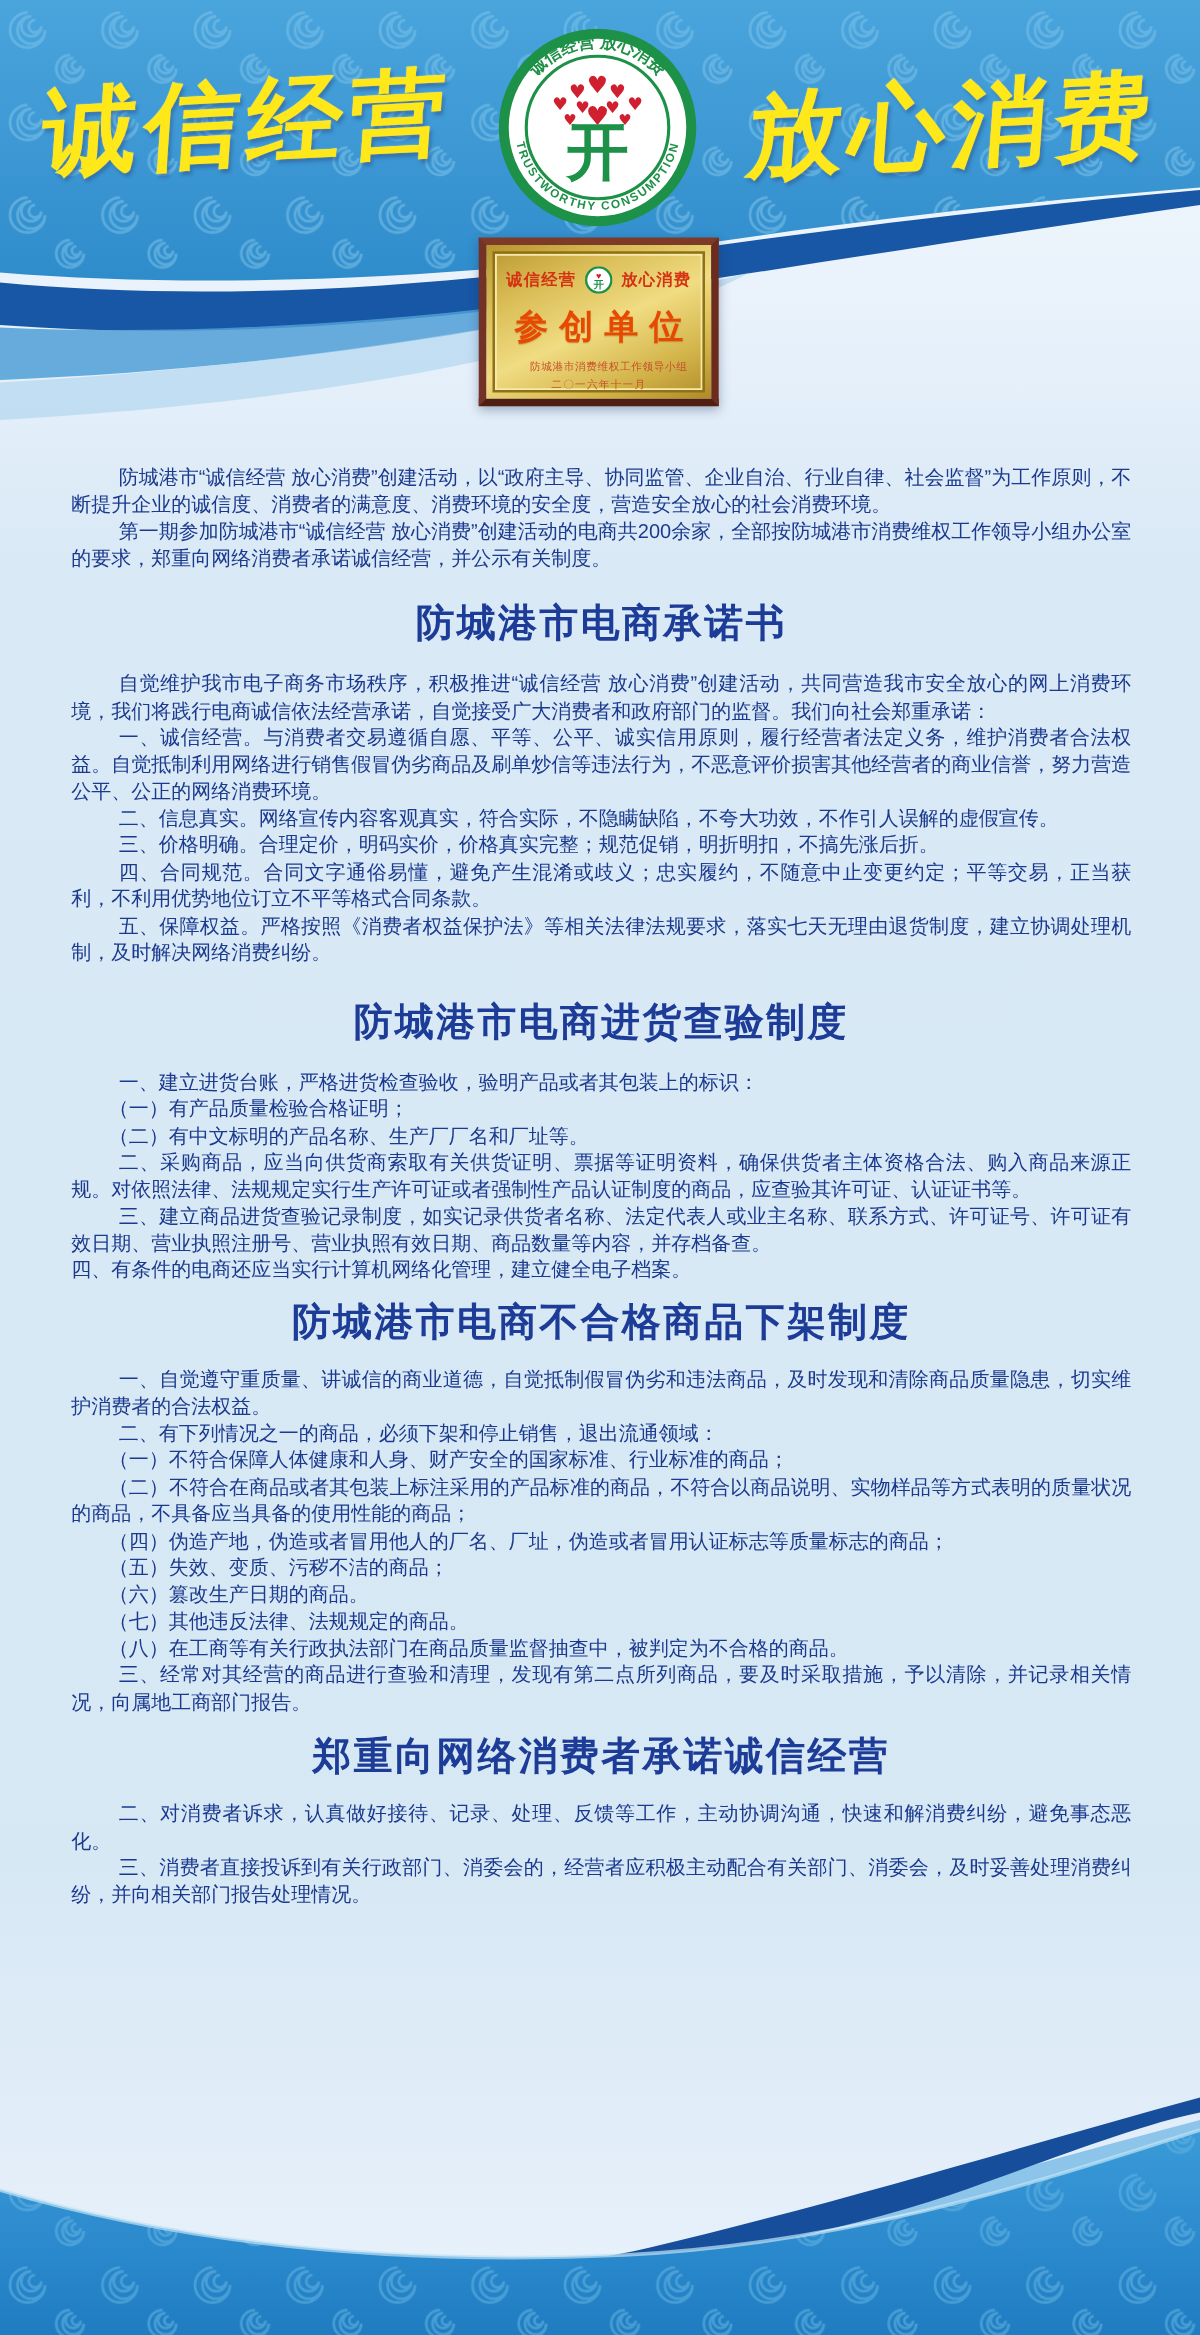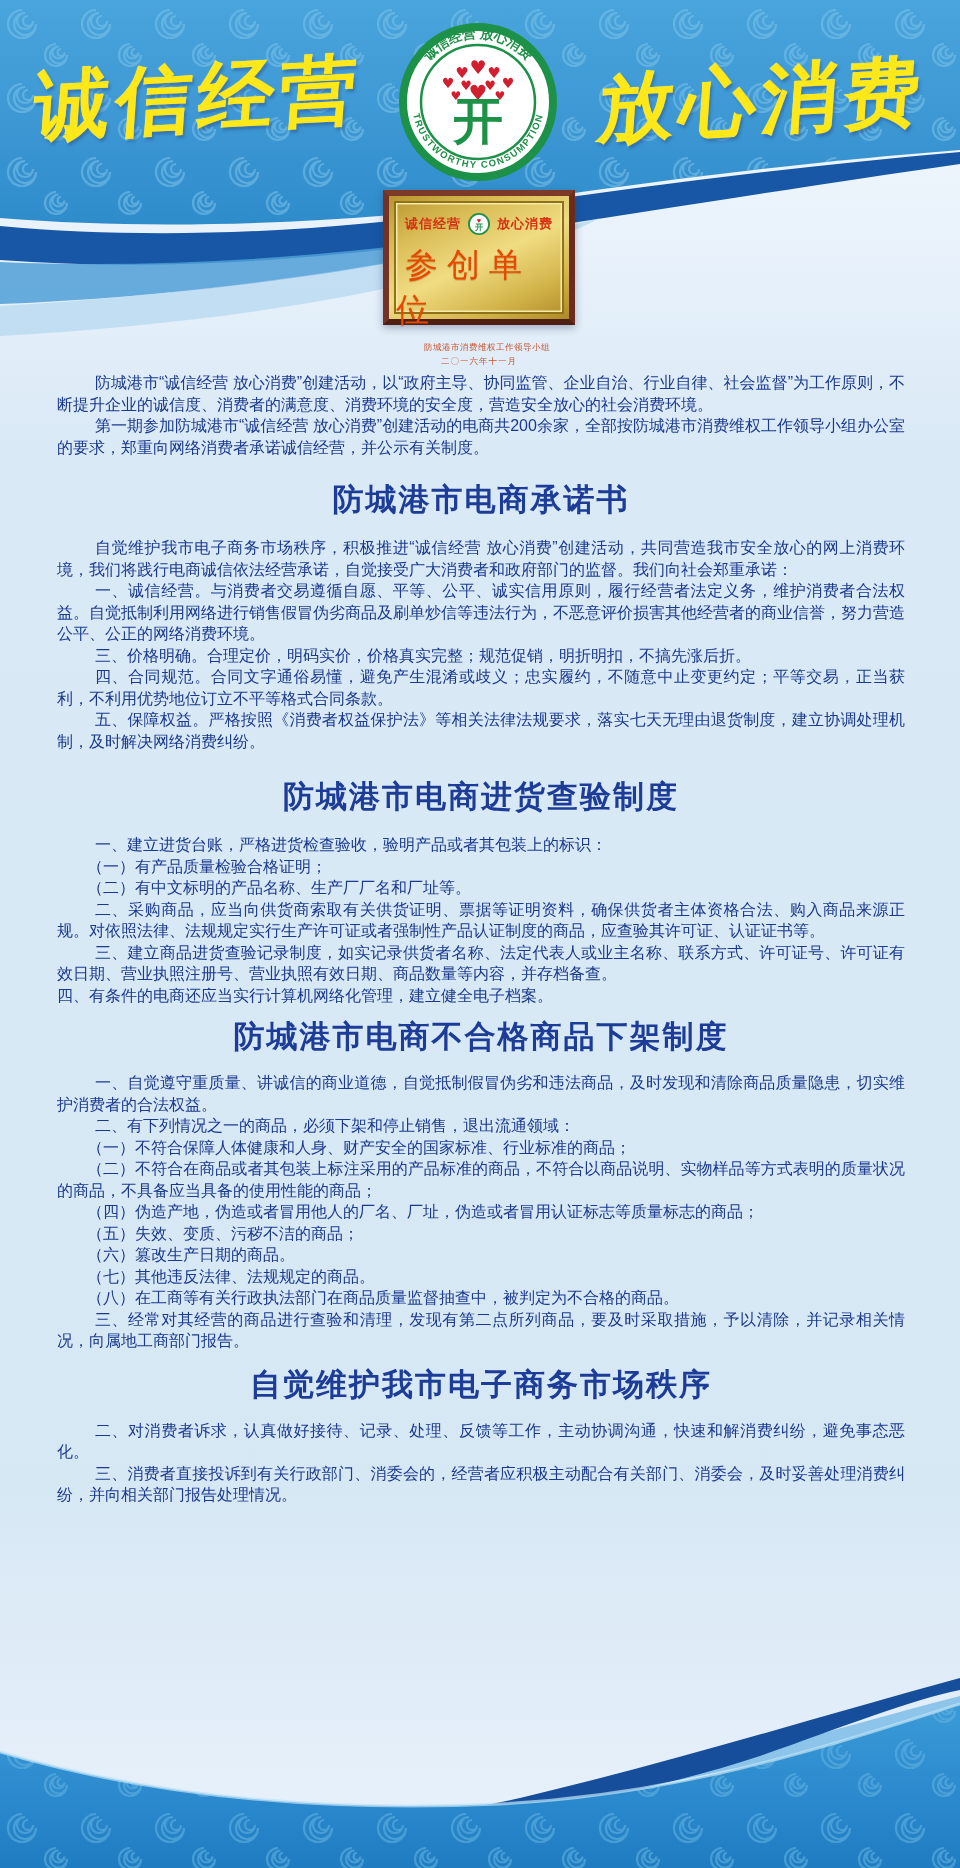--- a/index.html
+++ b/index.html
@@ -27,21 +27,21 @@
     box-shadow:0 3px 8px rgba(30,50,90,.35);
     background:linear-gradient(155deg,#b8952f 0%,#d9bc55 25%,#f0dc82 52%,#d3b44a 78%,#ae8a28 100%);
   }
   .plaque-inner{
     position:absolute;inset:5px;border:2px solid #8f7118;box-shadow:inset 0 0 0 1.5px #f6eaaa;
     display:flex;flex-direction:column;align-items:center;
   }
   .plaque-row{display:flex;align-items:center;gap:7px;margin-top:10px;}
   .plaque-small-title{font-size:13px;font-weight:bold;color:#d43212;letter-spacing:1px;}
   .mini-logo{width:22px;height:22px;}
-  .plaque-main{font-size:33px;font-weight:normal;color:#e84800;letter-spacing:9px;margin-top:8px;text-indent:9px;
+  .plaque-main{font-size:27px;font-weight:bold;color:#e84800;letter-spacing:9px;margin-top:8px;text-indent:9px;
     text-shadow:0 1px 1px rgba(120,60,0,.35);}
   .plaque-issuer{font-size:8.5px;color:#c8502a;margin-top:9px;letter-spacing:.5px;margin-left:16px;}
   .plaque-date{font-size:8.5px;color:#c8502a;margin-top:2px;letter-spacing:1px;}
   
   .content{position:absolute;left:57px;top:372px;width:848px;z-index:4;color:#1b3a8e;}
   .content p{margin:0;font-size:16px;line-height:21.5px;text-align:justify;}
   .ind2{text-indent:38px;}
   .ind15{text-indent:30px;}
   .ind0{text-indent:0;}
   .sec-title{font-size:31px;font-weight:bold;color:#1c3c98;text-align:center;letter-spacing:2px;line-height:40px;font-family:Liberation Mono, monospace;}
@@ -126,20 +126,21 @@
     </div>
   </div>
 
   <div class="content">
     <p class="ind2">防城港市“诚信经营 放心消费”创建活动，以“政府主导、协同监管、企业自治、行业自律、社会监督”为工作原则，不断提升企业的诚信度、消费者的满意度、消费环境的安全度，营造安全放心的社会消费环境。</p>
     <p class="ind2">第一期参加防城港市“诚信经营 放心消费”创建活动的电商共200余家，全部按防城港市消费维权工作领导小组办公室的要求，郑重向网络消费者承诺诚信经营，并公示有关制度。</p>
 
     <div class="sec-title t1">防城港市电商承诺书</div>
     <p class="ind2">自觉维护我市电子商务市场秩序，积极推进“诚信经营 放心消费”创建活动，共同营造我市安全放心的网上消费环境，我们将践行电商诚信依法经营承诺，自觉接受广大消费者和政府部门的监督。我们向社会郑重承诺：</p>
     <p class="ind2">一、诚信经营。与消费者交易遵循自愿、平等、公平、诚实信用原则，履行经营者法定义务，维护消费者合法权益。自觉抵制利用网络进行销售假冒伪劣商品及刷单炒信等违法行为，不恶意评价损害其他经营者的商业信誉，努力营造公平、公正的网络消费环境。</p>
+    <p class="ind2">二、信息真实。网络宣传内容客观真实，符合实际，不隐瞒缺陷，不夸大功效，不作引人误解的虚假宣传。</p>
     <p class="ind2">三、价格明确。合理定价，明码实价，价格真实完整；规范促销，明折明扣，不搞先涨后折。</p>
     <p class="ind2">四、合同规范。合同文字通俗易懂，避免产生混淆或歧义；忠实履约，不随意中止变更约定；平等交易，正当获利，不利用优势地位订立不平等格式合同条款。</p>
     <p class="ind2">五、保障权益。严格按照《消费者权益保护法》等相关法律法规要求，落实七天无理由退货制度，建立协调处理机制，及时解决网络消费纠纷。</p>
 
     <div class="sec-title t2">防城港市电商进货查验制度</div>
     <p class="ind2">一、建立进货台账，严格进货检查验收，验明产品或者其包装上的标识：</p>
     <p class="ind15">（一）有产品质量检验合格证明；</p>
     <p class="ind15">（二）有中文标明的产品名称、生产厂厂名和厂址等。</p>
     <p class="ind2">二、采购商品，应当向供货商索取有关供货证明、票据等证明资料，确保供货者主体资格合法、购入商品来源正规。对依照法律、法规规定实行生产许可证或者强制性产品认证制度的商品，应查验其许可证、认证证书等。</p>
     <p class="ind2">三、建立商品进货查验记录制度，如实记录供货者名称、法定代表人或业主名称、联系方式、许可证号、许可证有效日期、营业执照注册号、营业执照有效日期、商品数量等内容，并存档备查。</p>
@@ -150,21 +151,21 @@
     <p class="ind2">二、有下列情况之一的商品，必须下架和停止销售，退出流通领域：</p>
     <p class="ind15">（一）不符合保障人体健康和人身、财产安全的国家标准、行业标准的商品；</p>
     <p class="ind15">（二）不符合在商品或者其包装上标注采用的产品标准的商品，不符合以商品说明、实物样品等方式表明的质量状况的商品，不具备应当具备的使用性能的商品；</p>
     <p class="ind15">（四）伪造产地，伪造或者冒用他人的厂名、厂址，伪造或者冒用认证标志等质量标志的商品；</p>
     <p class="ind15">（五）失效、变质、污秽不洁的商品；</p>
     <p class="ind15">（六）篡改生产日期的商品。</p>
     <p class="ind15">（七）其他违反法律、法规规定的商品。</p>
     <p class="ind15">（八）在工商等有关行政执法部门在商品质量监督抽查中，被判定为不合格的商品。</p>
     <p class="ind2">三、经常对其经营的商品进行查验和清理，发现有第二点所列商品，要及时采取措施，予以清除，并记录相关情况，向属地工商部门报告。</p>
 
-    <div class="sec-title t4">自觉维护我市电子商务市场秩序</div>
+    <div class="sec-title t4">郑重向网络消费者承诺诚信经营</div>
     <p class="ind2">二、对消费者诉求，认真做好接待、记录、处理、反馈等工作，主动协调沟通，快速和解消费纠纷，避免事态恶化。</p>
     <p class="ind2">三、消费者直接投诉到有关行政部门、消委会的，经营者应积极主动配合有关部门、消委会，及时妥善处理消费纠纷，并向相关部门报告处理情况。</p>
   </div>
 
   <svg class="ftr-svg" width="960" height="212" viewBox="0 0 960 212">
     <defs>
       <linearGradient id="ftrGrad" x1="0" y1="0" x2="0" y2="1">
         <stop offset="0" stop-color="#3b9bd8"></stop>
         <stop offset="0.6" stop-color="#2a88cc"></stop>
         <stop offset="1" stop-color="#1f7cc0"></stop>

